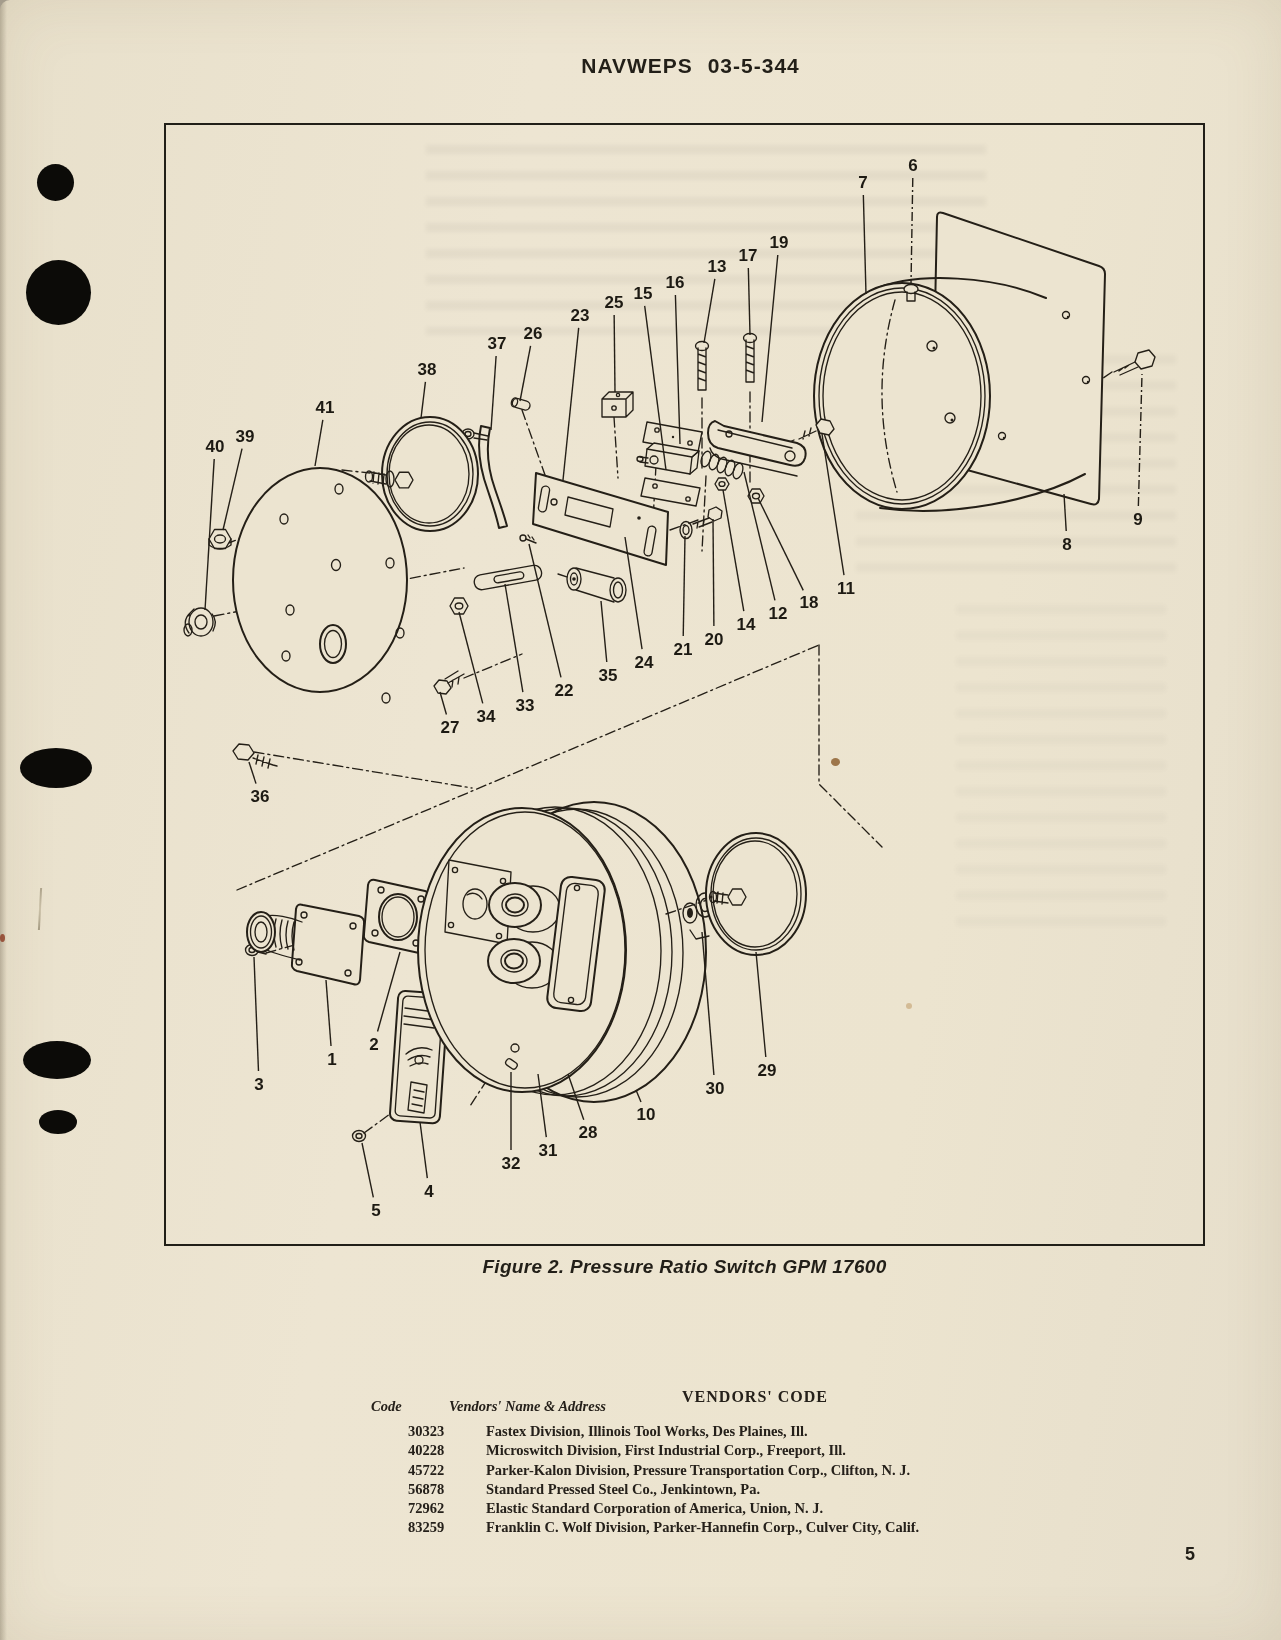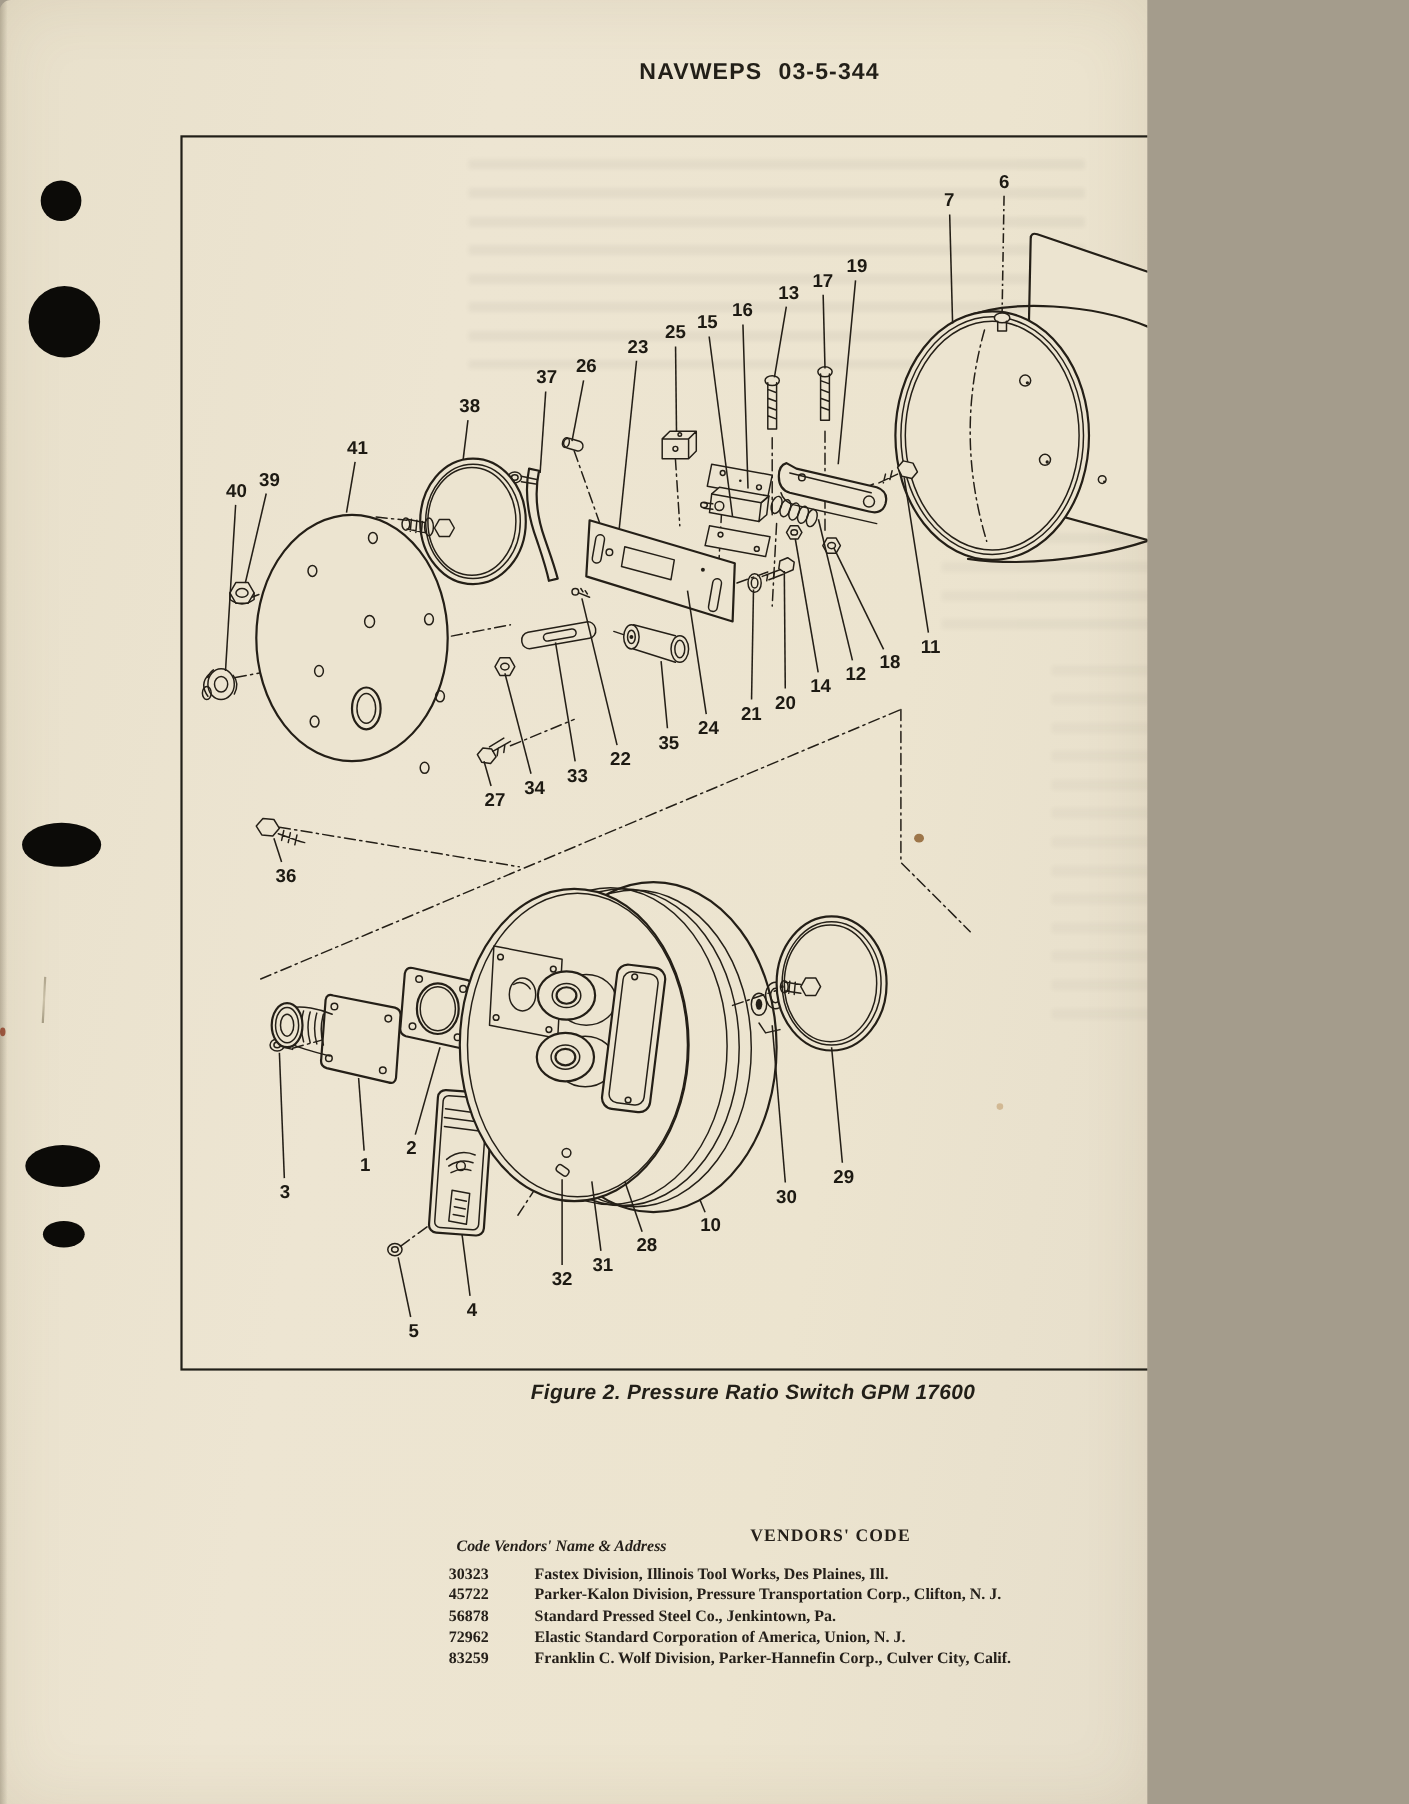--- a/index.html
+++ b/index.html
@@ -1,17 +1,17 @@
 <!DOCTYPE html>
 <html><head>
 <meta charset="utf-8">
 <style>
   html,body{margin:0;padding:0;background:#a49c8c;}
   #page{
-    position:relative;width:1043px;height:1640px;overflow:hidden;
+    position:relative;width:1281px;height:1640px;overflow:hidden;
     background:linear-gradient(100deg,#e8e0cb 0%,#ede5d2 35%,#ece4cf 70%,#e6decb 100%);
     border-radius:10px 0 0 0;
     box-shadow:inset 0 0 60px rgba(120,100,60,.12);
     font-family:"Liberation Sans",sans-serif;color:#221f18;
   }
   #page:before{content:"";position:absolute;left:0;top:0;bottom:0;width:7px;
     background:linear-gradient(90deg,rgba(60,50,30,.25),rgba(60,50,30,0));}
   .hdr{position:absolute;left:170px;top:54px;width:1041px;text-align:center;
     font-weight:bold;font-size:21px;letter-spacing:1px;word-spacing:8px;}
   .punch{position:absolute;background:#0c0b08;border-radius:50%;}
@@ -30,21 +30,21 @@
   .callout{font:bold 17px "Liberation Sans",sans-serif;fill:#1d1a13;}
   .leader{stroke:#241f17;stroke-width:1.4;fill:none;}
   .leader.dash{stroke-dasharray:9 3 2 3;}
   .caption{position:absolute;left:164px;top:1256px;width:1041px;text-align:center;
     font-weight:bold;font-style:italic;font-size:19px;letter-spacing:.3px;}
   .vendors{position:absolute;left:0;top:1376px;width:1281px;
     font-family:"Liberation Serif",serif;color:#25201a;}
   .vtitle{position:absolute;left:560px;top:12px;width:390px;text-align:center;
     font-weight:bold;font-size:16px;letter-spacing:1px;}
   .vhead{position:absolute;top:22px;font-weight:bold;font-style:italic;font-size:14.5px;}
-  .vh-code{left:371px;margin-left:44px;} .vh-name{left:449px;}
+  .vh-code{left:371px;} .vh-name{left:449px;}
   .vrows{position:absolute;left:371px;top:46px;}
   .vrow{display:flex;height:19.3px;line-height:19.3px;font-weight:bold;font-size:14.5px;}
   .vrow .c{width:78px;margin-left:37px;} .vrow .n{white-space:nowrap;text-align:center;}
   .pagenum{position:absolute;left:1150px;top:1544px;width:80px;text-align:center;
     font-weight:bold;font-size:18px;}
 </style>
 </head>
 <body>
 
 <div id="page">
@@ -467,20 +467,24 @@
   <div class="vendors">
     <div class="vtitle">VENDORS' CODE</div>
     <div class="vhead vh-code">Code</div>
     <div class="vhead vh-name">Vendors' Name &amp; Address</div>
     <div class="vrows">
         <div class="vrow">
         <span class="c">30323</span>
         <span class="n">Fastex Division, Illinois Tool Works, Des Plaines, Ill.</span>
       </div>
         <div class="vrow">
+        <span class="c">40228</span>
+        <span class="n">Microswitch Division, First Industrial Corp., Freeport, Ill.</span>
+      </div>
+        <div class="vrow">
         <span class="c">45722</span>
         <span class="n">Parker-Kalon Division, Pressure Transportation Corp., Clifton, N. J.</span>
       </div>
         <div class="vrow">
         <span class="c">56878</span>
         <span class="n">Standard Pressed Steel Co., Jenkintown, Pa.</span>
       </div>
         <div class="vrow">
         <span class="c">72962</span>
         <span class="n">Elastic Standard Corporation of America, Union, N. J.</span>

